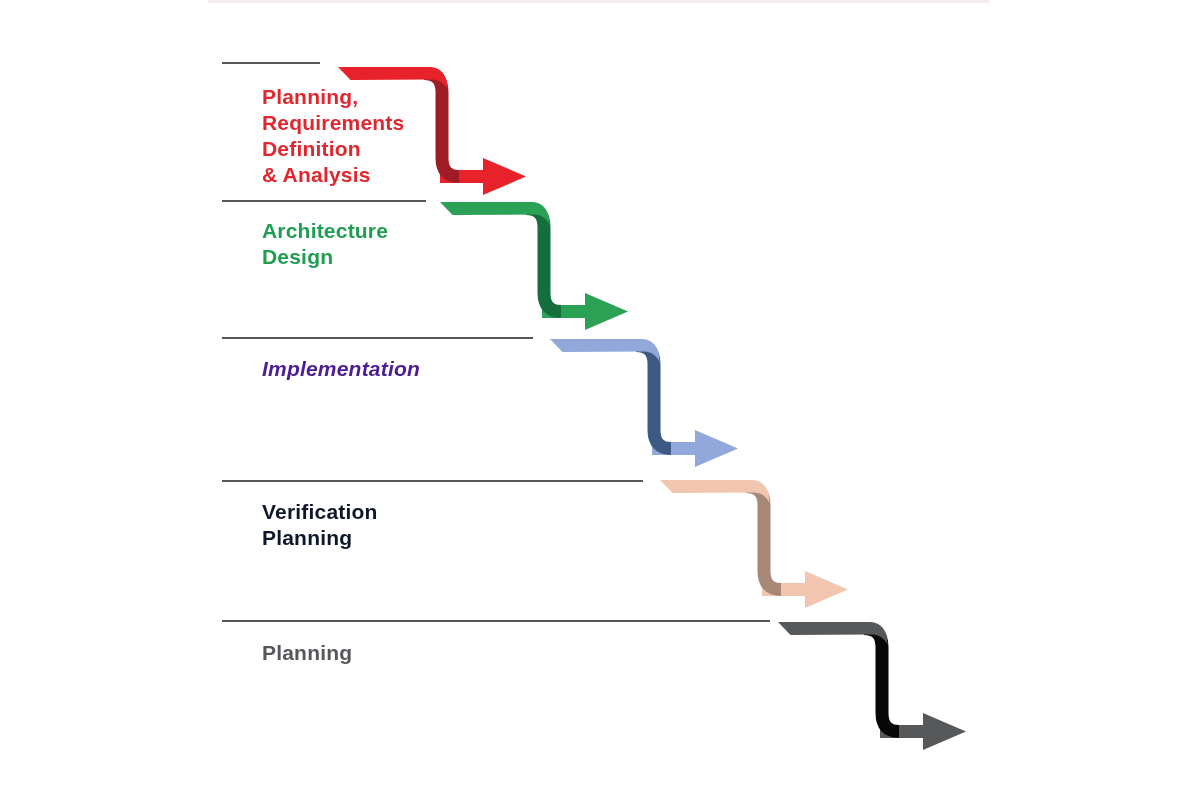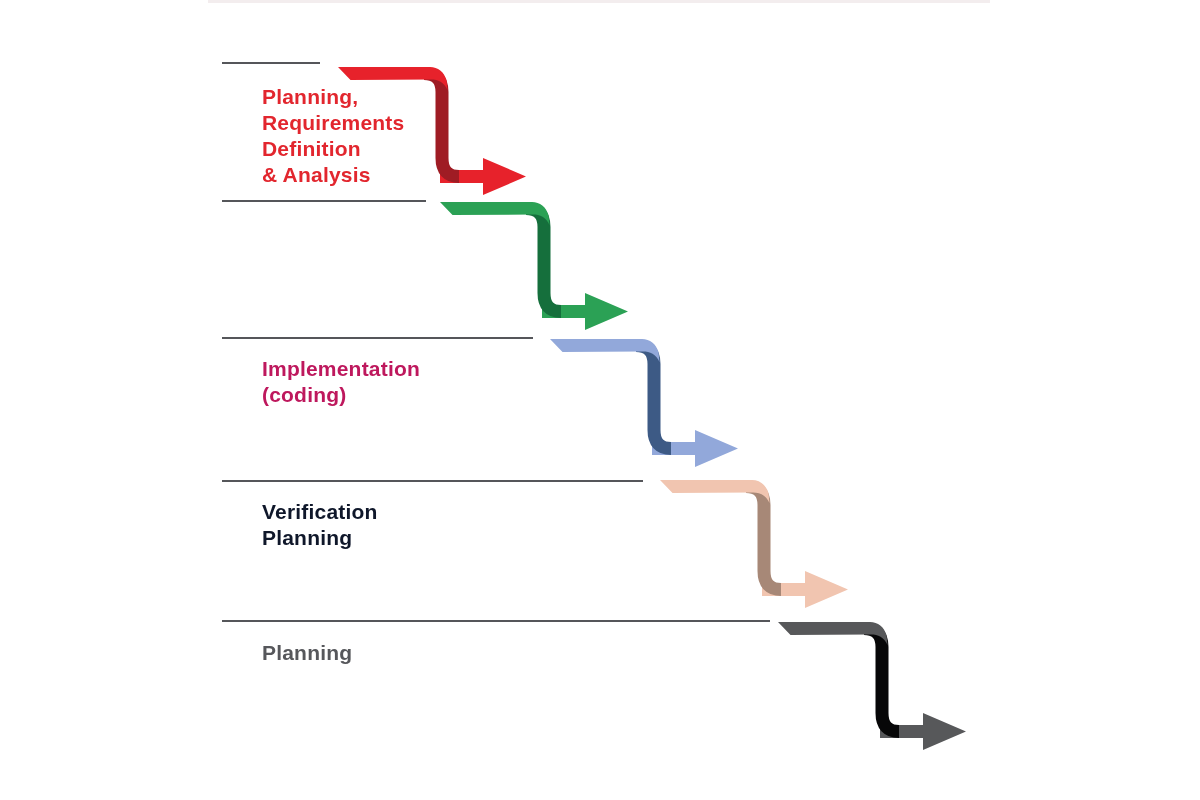--- a/index.html
+++ b/index.html
@@ -45,30 +45,33 @@
     <span>Definition</span>
     <span>&amp; Analysis</span>
   </div>
   <svg class="arrow arrow-1" viewBox="0 0 192 130">
     <path d="M102,103 L145,103 L145,91 L188,109.5 L145,128 L145,116 L102,116 Z" fill="#e7222b"></path>
     <path fill="none" stroke-width="13" d="M86,6.5 Q104,6.5 104,25 L104,91 Q104,109.5 121,109.5" stroke="#9f1c24"></path>
     <path d="M0,0 L92,0 C100,0 106,5 108.5,13 L109.5,23 C106,15 100,12.5 93,12.5 L12.5,13 Z" fill="#e7222b"></path>
   </svg>
 
   <div class="rule rule-2" style="background: rgb(85, 86, 90);"></div>
+  <div class="label label-2" style="color: rgb(31, 157, 81);">
+    <span>Architecture</span>
+    <span>Design</span>
+  </div>
   <svg class="arrow arrow-2" viewBox="0 0 192 130">
     <path d="M102,103 L145,103 L145,91 L188,109.5 L145,128 L145,116 L102,116 Z" fill="#2ba155"></path>
     <path fill="none" stroke-width="13" d="M86,6.5 Q104,6.5 104,25 L104,91 Q104,109.5 121,109.5" stroke="#156f3c"></path>
     <path d="M0,0 L92,0 C100,0 106,5 108.5,13 L109.5,23 C106,15 100,12.5 93,12.5 L12.5,13 Z" fill="#2ba155"></path>
   </svg>
 
   <div class="rule rule-3" style="background: rgb(85, 86, 90);"></div>
-  <div class="label label-3" style="color: #be185d;">
+  <div class="label label-3" style="color: #4c1d95; font-style: italic;">
     <span>Implementation</span>
-    <span>(coding)</span>
   </div>
   <svg class="arrow arrow-3" viewBox="0 0 192 130">
     <path d="M102,103 L145,103 L145,91 L188,109.5 L145,128 L145,116 L102,116 Z" fill="#92a8da"></path>
     <path fill="none" stroke-width="13" d="M86,6.5 Q104,6.5 104,25 L104,91 Q104,109.5 121,109.5" stroke="#3d5a85"></path>
     <path d="M0,0 L92,0 C100,0 106,5 108.5,13 L109.5,23 C106,15 100,12.5 93,12.5 L12.5,13 Z" fill="#92a8da"></path>
   </svg>
 
   <div class="rule rule-4" style="background: rgb(85, 86, 90);"></div>
   <div class="label label-4" style="color: #0f172a;">
     <span>Verification</span>

